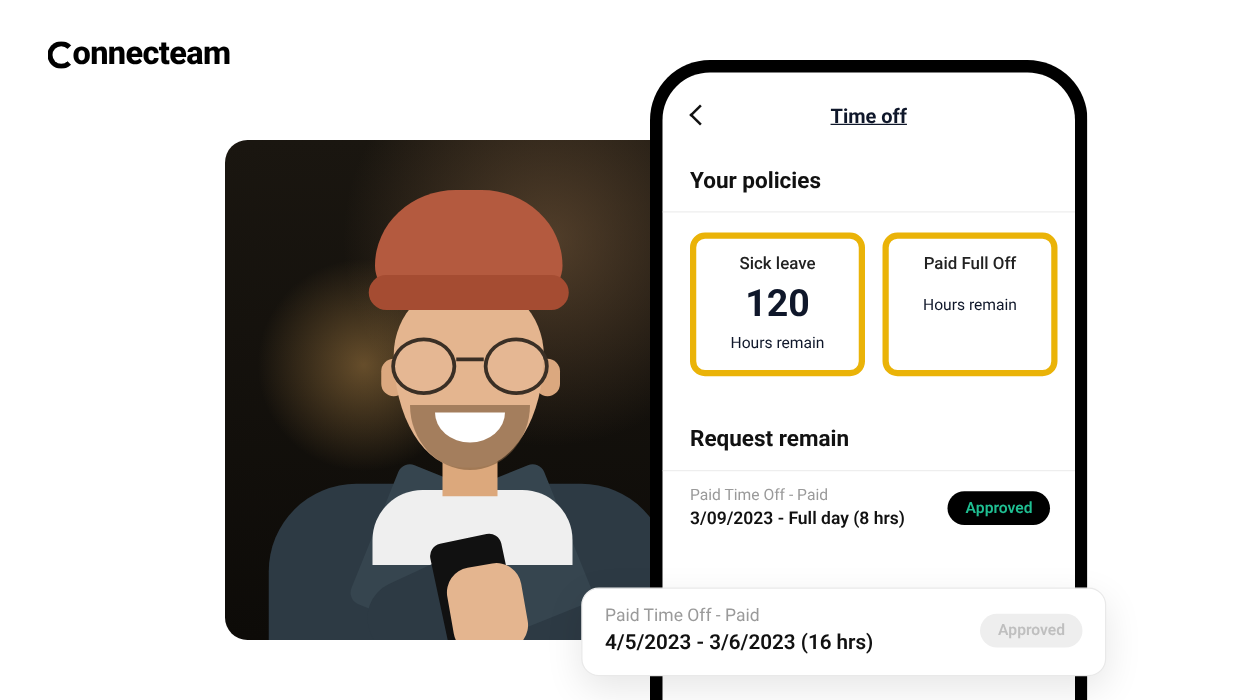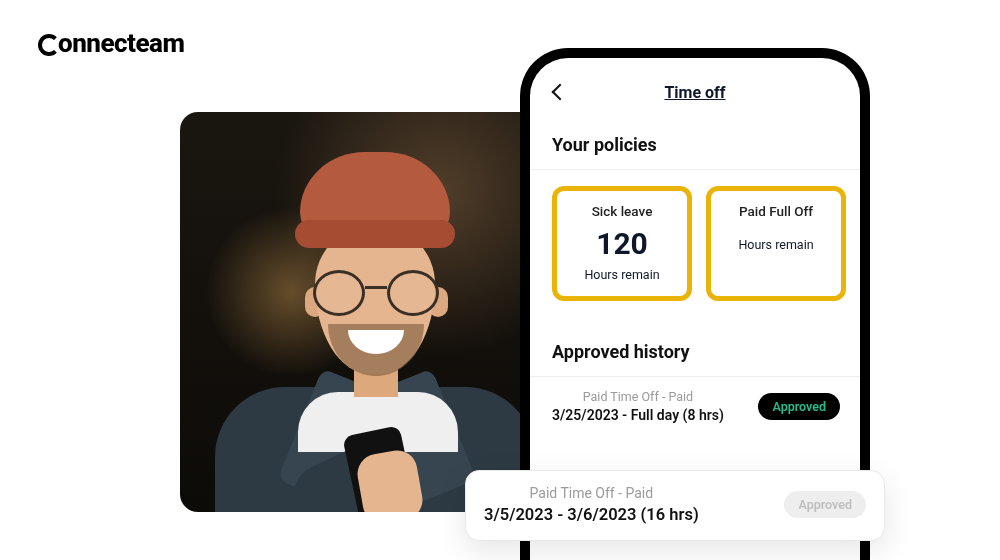--- a/index.html
+++ b/index.html
@@ -233,21 +233,21 @@
   .card-sub {
     font-size: 12.5px; color: #0f172a; margin-top: 8px;
   }
 
   
   .req-row {
     display: flex; align-items: center; justify-content: space-between;
     padding: 12px 20px 14px 22px;
   }
   .req-type {
-    font-size: 12.5px; color: #9a9a9a; text-align: center;
+    font-size: 12.5px; color: #9a9a9a;
   }
   .req-detail {
     font-size: 14px; font-weight: 600; color: #111; margin-top: 3px;
   }
   .badge {
     font-size: 12.5px; font-weight: 600;
     padding: 6px 14px; border-radius: 16px;
   }
   .badge-approved { background: #000000; color: #1fbf92; }
   .badge-pending  { background: #eeeeee; color: #bfbfbf; }
@@ -322,35 +322,35 @@
           <div class="card-value">120</div>
           <div class="card-sub">Hours remain</div>
         </div>
         <div class="card">
           <div class="card-label">Paid Full Off</div>
           <div class="card-sub">Hours remain</div>
         </div>
         <div class="card-peek"></div>
       </div>
 
-      <div class="section-title">Approved history</div>
+      <div class="section-title">Request remain</div>
       <div class="divider"></div>
 
       <div class="req-row">
         <div>
           <div class="req-type">Paid Time Off - Paid</div>
-          <div class="req-detail">3/25/2023 - Full day (8 hrs)</div>
+          <div class="req-detail">3/09/2023 - Full day (8 hrs)</div>
         </div>
         <div class="badge badge-approved">Approved</div>
       </div>
 
     </div>
   </div>
 
   <div class="float-card">
     <div>
       <div class="req-type">Paid Time Off - Paid</div>
-      <div class="req-detail">3/5/2023 - 3/6/2023 (16 hrs)</div>
+      <div class="req-detail">4/5/2023 - 3/6/2023 (16 hrs)</div>
     </div>
     <div class="badge badge-pending">Approved</div>
   </div>
 
 </div>
 
 </body></html>

